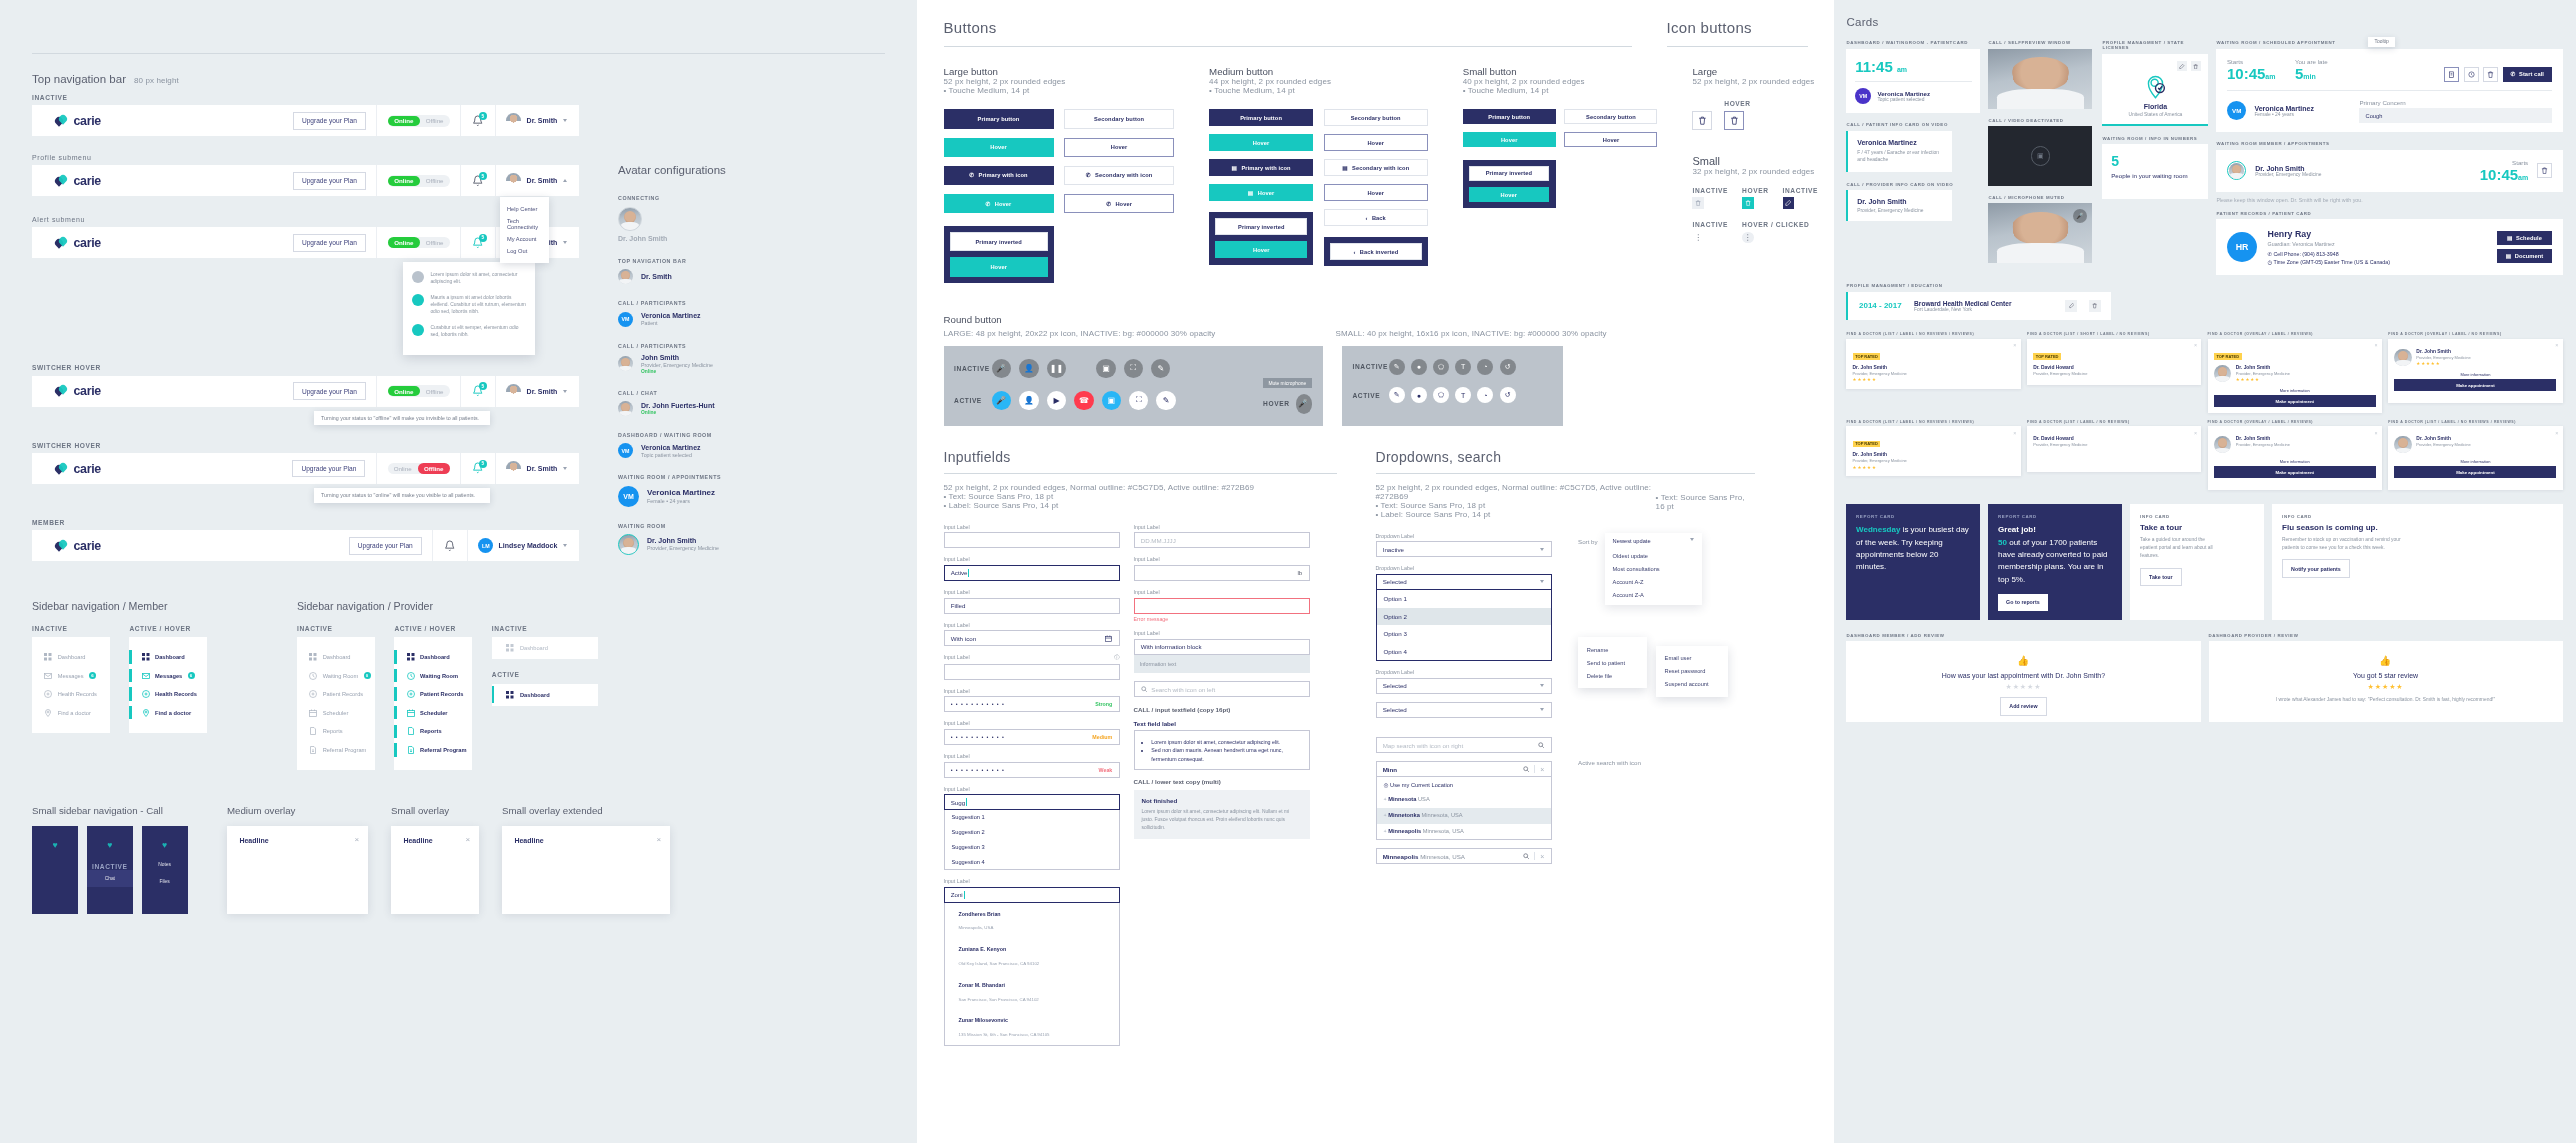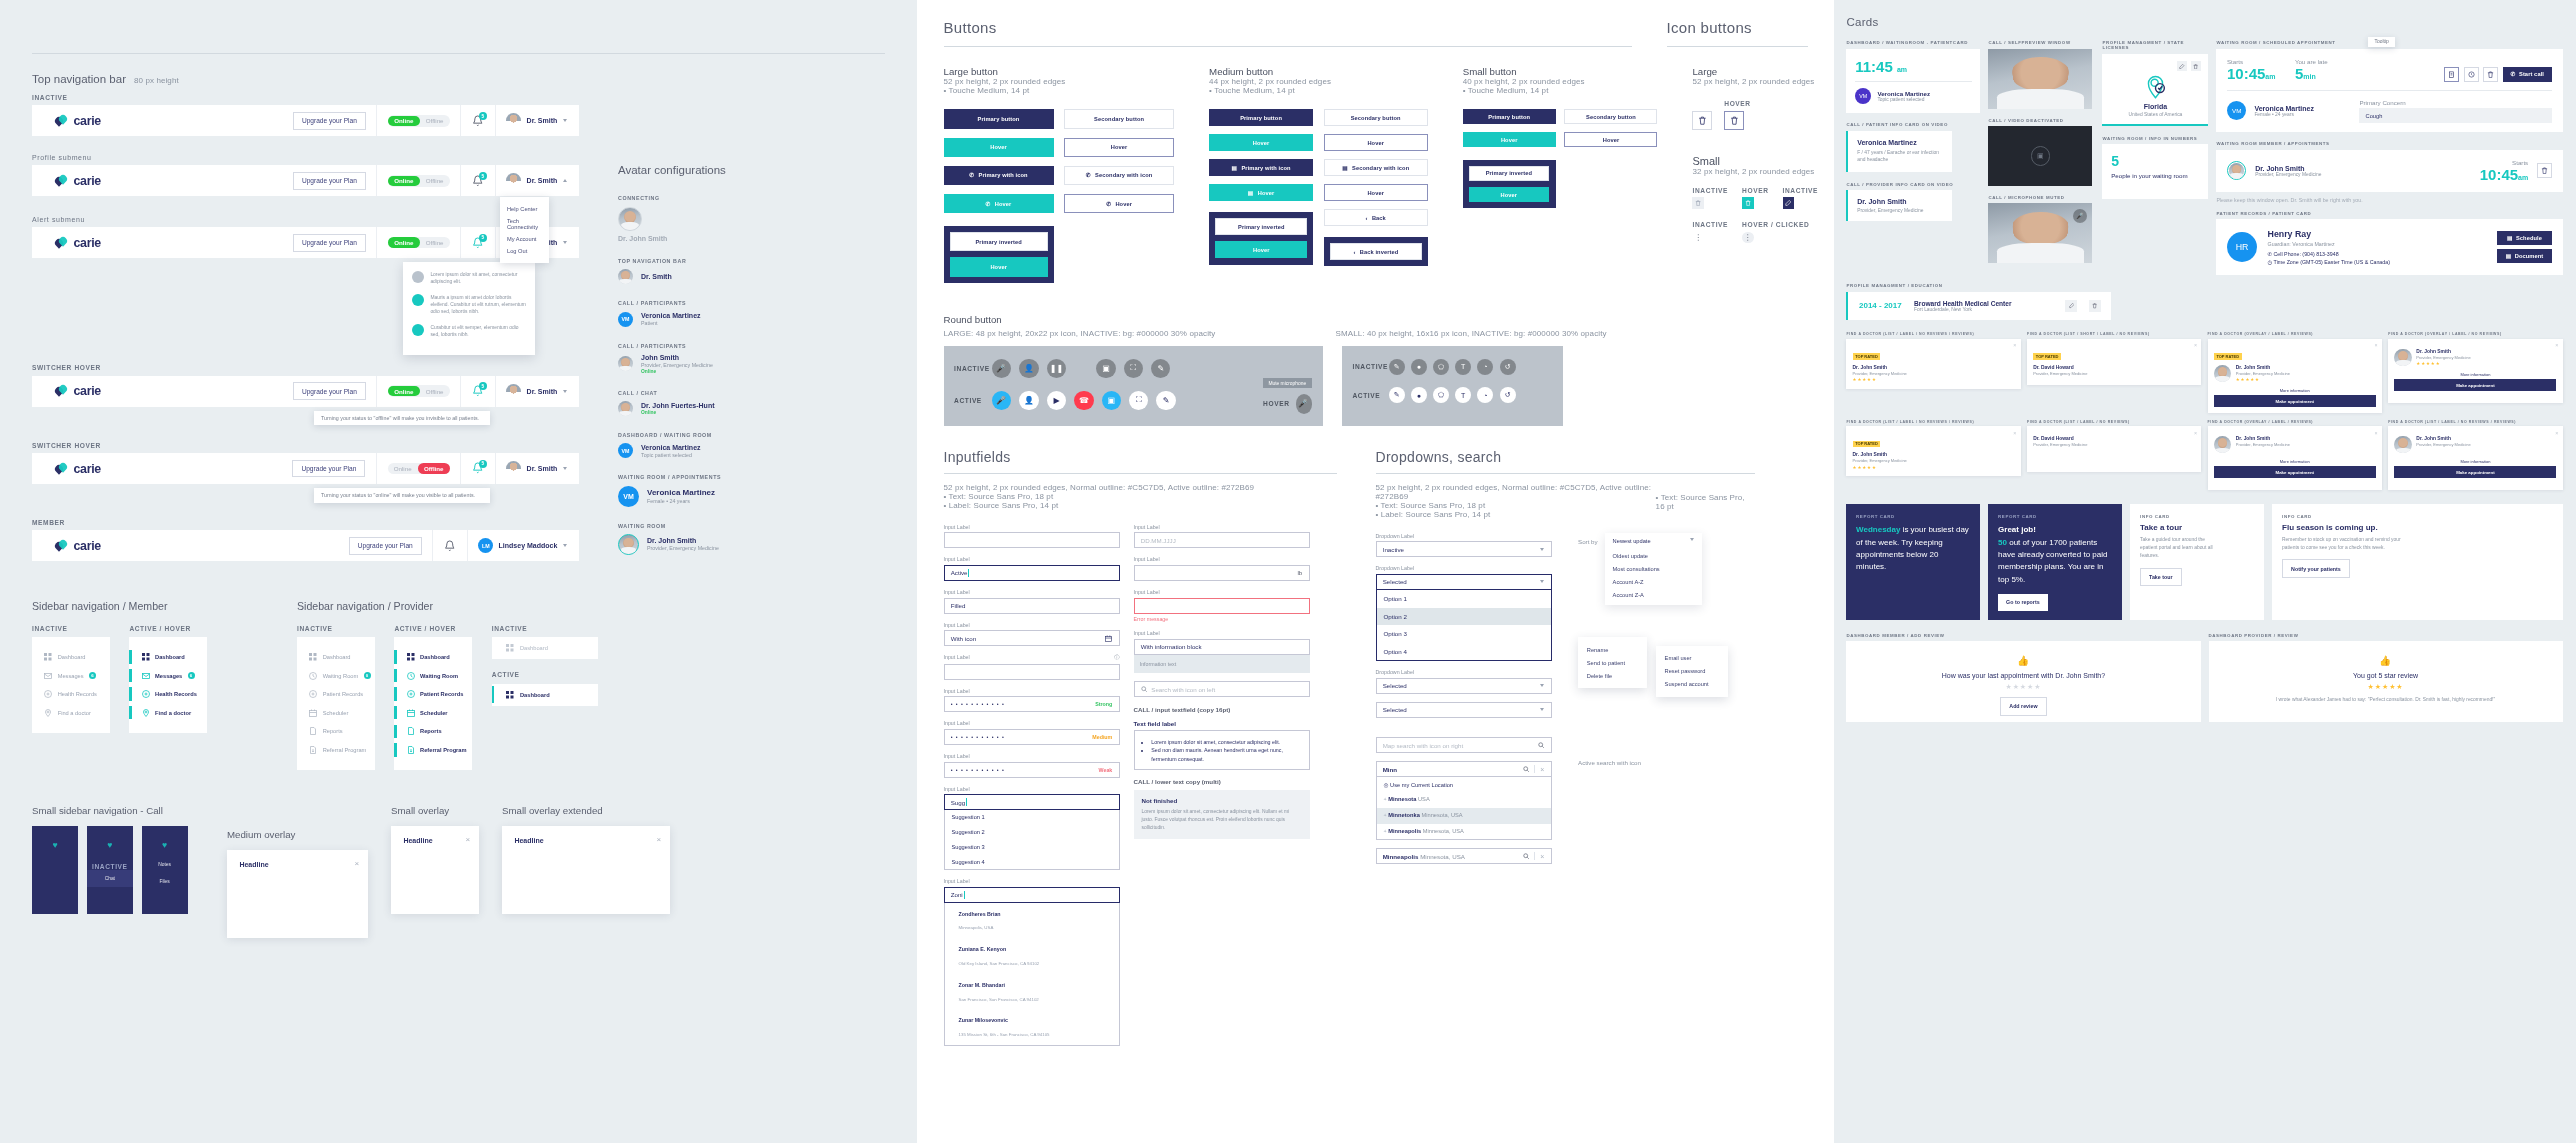--- a/index.html
+++ b/index.html
@@ -130,21 +130,21 @@
   .ddopt { font-size:6.2px; padding:5.3px 7px; color:#2b2f66; }
   .ddopt.hl { background:#dfe6ea; }
   .menu { background:#fff; box-shadow:0 2.6px 9.7px rgba(40,50,80,.16); padding:6.2px 0; }
   .menu div { font-size:5.7px; color:#3d4270; padding:3.5px 8.8px; }
 
   
   .p-right .pad { padding:12.4px 16px; }
   .card { background:#fff; }
   .big-time { font-size:15px; color:#17c8c0; font-weight:bold; }
   .big-time small { font-size:7px; }
-  .avacircle { border-radius:50%; background:#1693f0; color:#fff; display:flex; align-items:center; justify-content:center; font-weight:normal; }
+  .avacircle { border-radius:50%; background:#1693f0; color:#fff; display:flex; align-items:center; justify-content:center; font-weight:bold; }
   .photo-img { background:linear-gradient(170deg,#8e9aa6 0%,#b9c3cc 45%,#cfd6dc 100%); position:relative; overflow:hidden;}
   .photo-img::before{ content:""; position:absolute; left:22%; top:14%; width:56%; height:56%; border-radius:50%;
      background:radial-gradient(circle at 50% 45%, #d8b295 0 55%, #c49a7d 80%, transparent 81%); }
   .photo-img::after{ content:""; position:absolute; left:8%; bottom:0; width:84%; height:34%; background:#f2f4f6; border-radius:40% 40% 0 0;}
   .tealbar { border-left:2.6px solid #17c8c0; }
   .tealunder { border-bottom:2.6px solid #17c8c0; }
   .navy-card { background:#2b2f66; color:#fff; }
   .navy-card .k { color:#17c8c0; }
   .btn-white-sm { background:#fff; color:#2b2f66; font-size:5.3px; font-weight:bold; padding:5.3px 8px; display:inline-block;}
   .btn-outline-sm { border:0.9px solid #d5d9e3; color:#2b2f66; font-size:5.3px; font-weight:bold; padding:5.3px 8px; display:inline-block; background:#fff;}
@@ -661,21 +661,21 @@
             <div class="dark-sb">
               <div class="d-it">
                   <span style="display:block;font-size:8.8px;color:#17c8c0;">♥</span>
                 </div>
               <div class="d-it">Notes</div>
               <div class="d-it">Files</div>
             </div>
           </div>
         </div>
         <div style="width:141px;">
-          <div style="font-size:9.7px;color:#5b6070;margin-top:24px;">Medium overlay</div>
+          <div style="font-size:9.7px;color:#5b6070;">Medium overlay</div>
           <div class="ovl" style="margin-top:10.6px; height:88px;">
             <div style="font-size:7px;font-weight:bold;color:#2b2f66;">Headline</div>
             <span class="x">×</span>
           </div>
         </div>
         <div style="width:88px;">
           <div style="font-size:9.7px;color:#5b6070;">Small overlay</div>
           <div class="ovl" style="margin-top:10.6px; height:88px;">
             <div style="font-size:7px;font-weight:bold;color:#2b2f66;">Headline</div>
             <span class="x">×</span>

